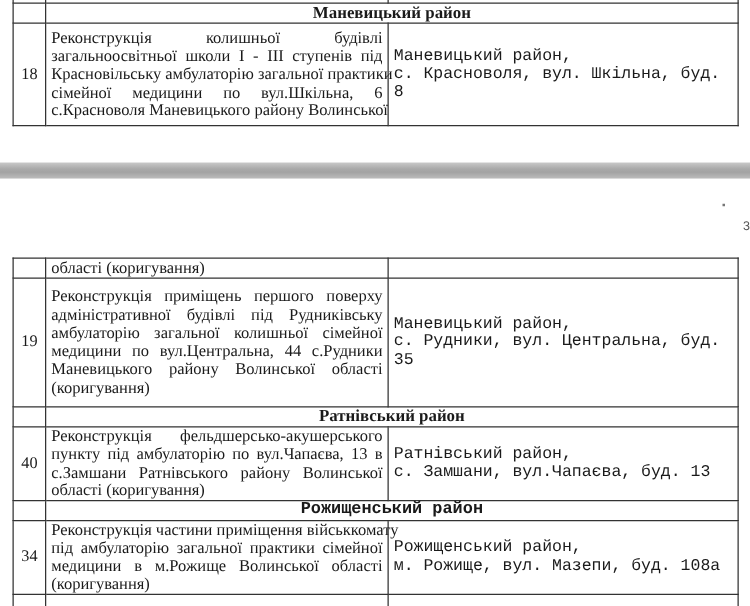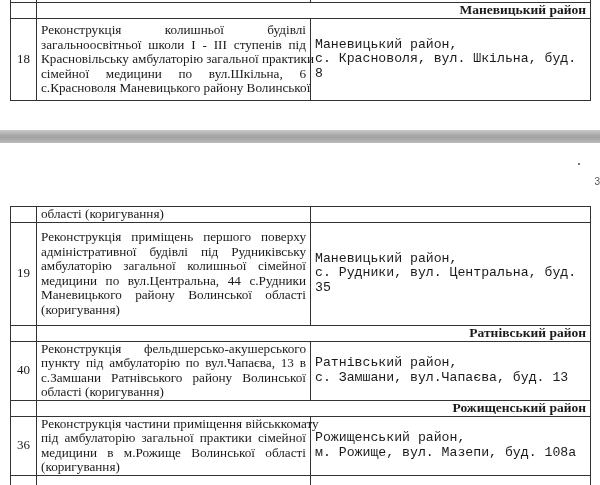--- a/index.html
+++ b/index.html
@@ -56,21 +56,21 @@
     td.desc {
       text-align: justify;
       text-align-last: left;
       padding: 0 5px 0 6px;
     }
     td.desc .line { display: block; text-align: justify; text-align-last: justify; white-space: nowrap; }
     td.desc .line.last { text-align-last: left; }
     td.addr { padding: 0 6px 0 8px; font-family: Liberation Mono, monospace; }
     td.addr span { display: block; }
     td.district {
-      text-align: right;
+      text-align: center;
       font-weight: bold;
       font-size: 13.5px;
       height: 15px;
     }
     .page-number {
       position: absolute;
       right: 0px;
       top: 176px;
       font-family: "Liberation Sans", sans-serif;
       font-size: 10px;
@@ -168,26 +168,26 @@
       <span class="line">Реконструкція фельдшерсько-акушерського</span>
       <span class="line">пункту під амбулаторію по вул.Чапаєва, 13 в</span>
       <span class="line">с.Замшани Ратнівського району Волинської</span>
       <span class="line last">області (коригування)</span>
     </td>
     <td class="addr">
       <span>Ратнівський район,</span>
       <span>с. Замшани, вул.Чапаєва, буд. 13</span>
     </td>
   </tr>
-  <tr style="height:16px;">
+  <tr style="height:16px;font-family:Liberation Mono, monospace;">
     <td></td>
     <td colspan="2" class="district">Рожищенський район</td>
   </tr>
   <tr style="height:59px;">
-    <td class="num">36</td>
+    <td class="num">34</td>
     <td class="desc">
       <span class="line">Реконструкція частини приміщення військкомату</span>
       <span class="line">під амбулаторію загальної практики сімейної</span>
       <span class="line">медицини в м.Рожище Волинської області</span>
       <span class="line last">(коригування)</span>
     </td>
     <td class="addr">
       <span>Рожищенський район,</span>
       <span>м. Рожище, вул. Мазепи, буд. 108а</span>
     </td>

